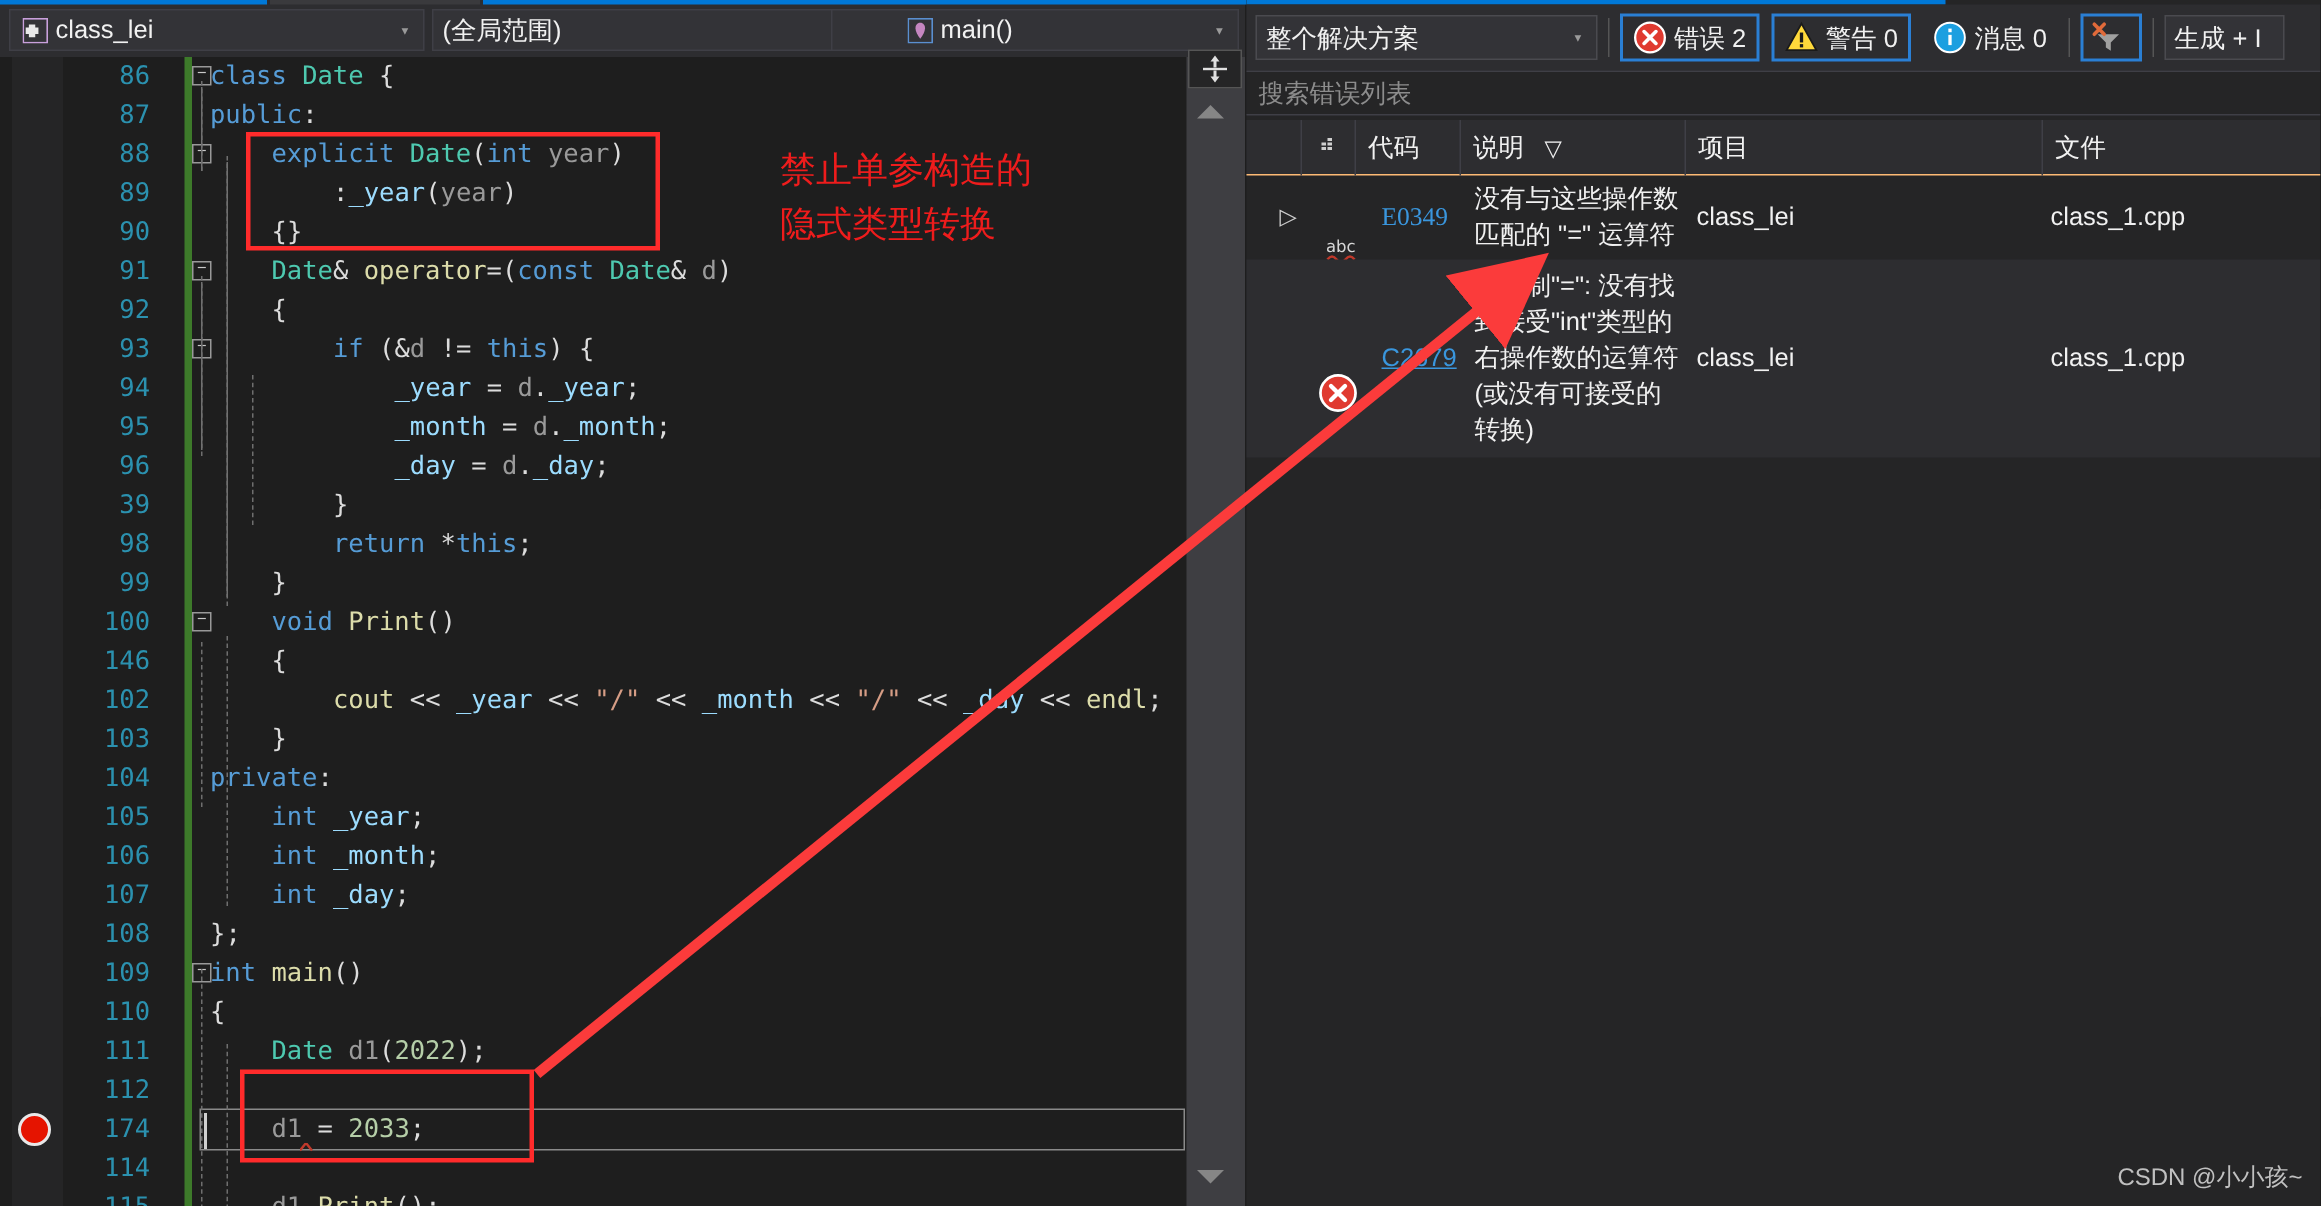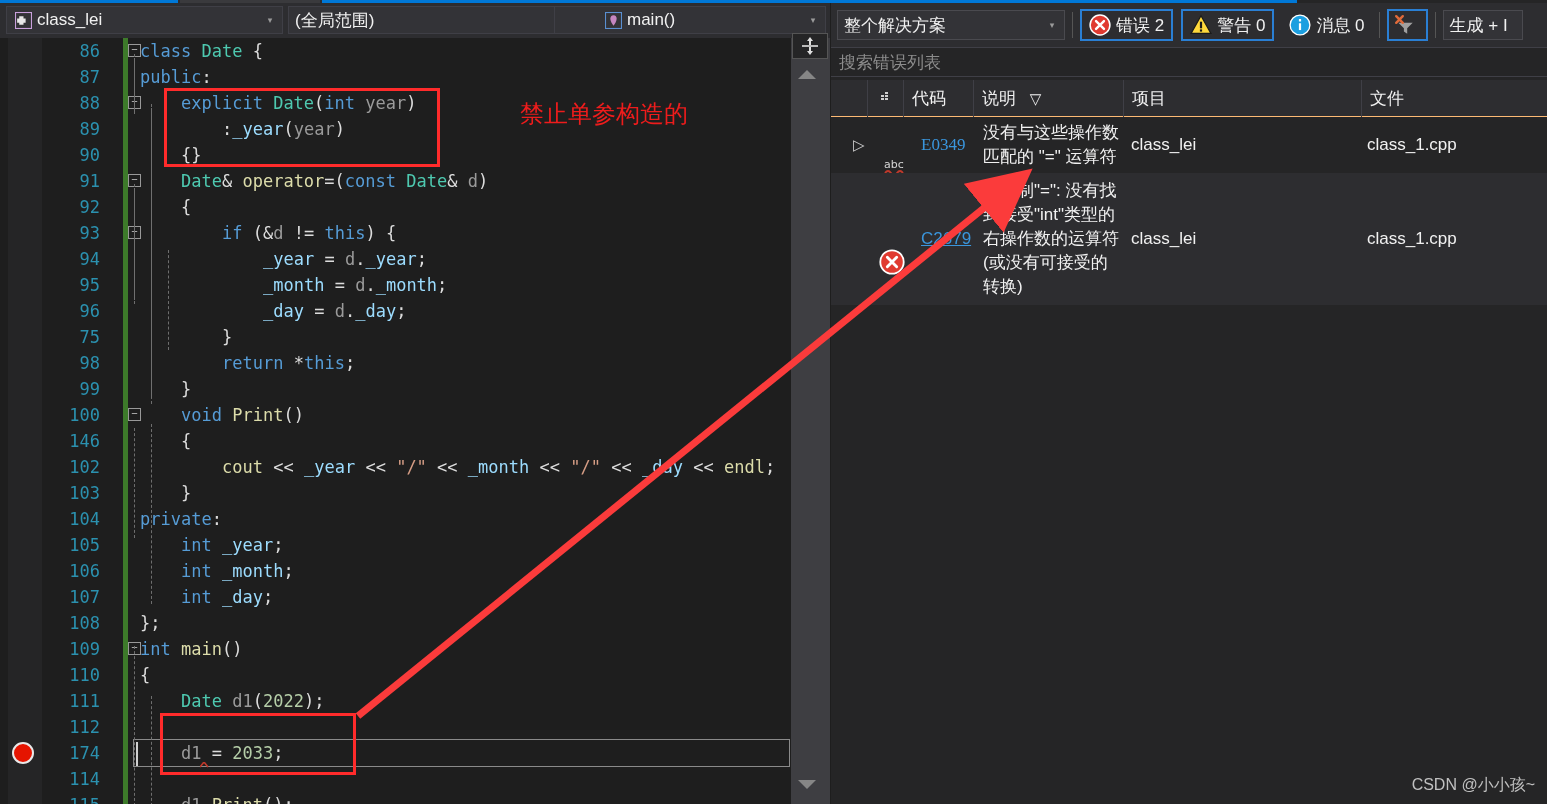--- a/index.html
+++ b/index.html
@@ -168,21 +168,21 @@
           <div class="code-line" style="top: 26px;"><span class="ln">87</span><span class="txt"><span class="k">public</span><span class="pl">:</span></span></div>
           <div class="code-line" style="top: 52px;"><span class="ln">88</span><span class="txt"><span class="pl"> </span><span class="pl"> </span><span class="pl"> </span><span class="pl"> </span><span class="k">explicit</span><span class="pl"> </span><span class="ty">Date</span><span class="pl">(</span><span class="k">int</span><span class="pl"> </span><span class="va">year</span><span class="pl">)</span></span></div>
           <div class="code-line" style="top: 78px;"><span class="ln">89</span><span class="txt"><span class="pl"> </span><span class="pl"> </span><span class="pl"> </span><span class="pl"> </span><span class="pl"> </span><span class="pl"> </span><span class="pl"> </span><span class="pl"> </span><span class="pl">:</span><span class="id">_year</span><span class="pl">(</span><span class="va">year</span><span class="pl">)</span></span></div>
           <div class="code-line" style="top: 104px;"><span class="ln">90</span><span class="txt"><span class="pl"> </span><span class="pl"> </span><span class="pl"> </span><span class="pl"> </span><span class="pl">{</span><span class="pl">}</span></span></div>
           <div class="code-line" style="top: 130px;"><span class="ln">91</span><span class="txt"><span class="pl"> </span><span class="pl"> </span><span class="pl"> </span><span class="pl"> </span><span class="ty">Date</span><span class="pl">&amp;</span><span class="pl"> </span><span class="fn">operator</span><span class="pl">=</span><span class="pl">(</span><span class="k">const</span><span class="pl"> </span><span class="ty">Date</span><span class="pl">&amp;</span><span class="pl"> </span><span class="va">d</span><span class="pl">)</span></span></div>
           <div class="code-line" style="top: 156px;"><span class="ln">92</span><span class="txt"><span class="pl"> </span><span class="pl"> </span><span class="pl"> </span><span class="pl"> </span><span class="pl">{</span></span></div>
           <div class="code-line" style="top: 182px;"><span class="ln">93</span><span class="txt"><span class="pl"> </span><span class="pl"> </span><span class="pl"> </span><span class="pl"> </span><span class="pl"> </span><span class="pl"> </span><span class="pl"> </span><span class="pl"> </span><span class="k">if</span><span class="pl"> </span><span class="pl">(</span><span class="pl">&amp;</span><span class="va">d</span><span class="pl"> </span><span class="pl">!</span><span class="pl">=</span><span class="pl"> </span><span class="k">this</span><span class="pl">)</span><span class="pl"> </span><span class="pl">{</span></span></div>
           <div class="code-line" style="top: 208px;"><span class="ln">94</span><span class="txt"><span class="pl"> </span><span class="pl"> </span><span class="pl"> </span><span class="pl"> </span><span class="pl"> </span><span class="pl"> </span><span class="pl"> </span><span class="pl"> </span><span class="pl"> </span><span class="pl"> </span><span class="pl"> </span><span class="pl"> </span><span class="id">_year</span><span class="pl"> </span><span class="pl">=</span><span class="pl"> </span><span class="va">d</span><span class="pl">.</span><span class="id">_year</span><span class="pl">;</span></span></div>
           <div class="code-line" style="top: 234px;"><span class="ln">95</span><span class="txt"><span class="pl"> </span><span class="pl"> </span><span class="pl"> </span><span class="pl"> </span><span class="pl"> </span><span class="pl"> </span><span class="pl"> </span><span class="pl"> </span><span class="pl"> </span><span class="pl"> </span><span class="pl"> </span><span class="pl"> </span><span class="id">_month</span><span class="pl"> </span><span class="pl">=</span><span class="pl"> </span><span class="va">d</span><span class="pl">.</span><span class="id">_month</span><span class="pl">;</span></span></div>
           <div class="code-line" style="top: 260px;"><span class="ln">96</span><span class="txt"><span class="pl"> </span><span class="pl"> </span><span class="pl"> </span><span class="pl"> </span><span class="pl"> </span><span class="pl"> </span><span class="pl"> </span><span class="pl"> </span><span class="pl"> </span><span class="pl"> </span><span class="pl"> </span><span class="pl"> </span><span class="id">_day</span><span class="pl"> </span><span class="pl">=</span><span class="pl"> </span><span class="va">d</span><span class="pl">.</span><span class="id">_day</span><span class="pl">;</span></span></div>
-          <div class="code-line" style="top: 286px;"><span class="ln">75</span><span class="txt"><span class="pl"> </span><span class="pl"> </span><span class="pl"> </span><span class="pl"> </span><span class="pl"> </span><span class="pl"> </span><span class="pl"> </span><span class="pl"> </span><span class="pl">}</span></span></div>
+          <div class="code-line" style="top: 286px;"><span class="ln">39</span><span class="txt"><span class="pl"> </span><span class="pl"> </span><span class="pl"> </span><span class="pl"> </span><span class="pl"> </span><span class="pl"> </span><span class="pl"> </span><span class="pl"> </span><span class="pl">}</span></span></div>
           <div class="code-line" style="top: 312px;"><span class="ln">98</span><span class="txt"><span class="pl"> </span><span class="pl"> </span><span class="pl"> </span><span class="pl"> </span><span class="pl"> </span><span class="pl"> </span><span class="pl"> </span><span class="pl"> </span><span class="k">return</span><span class="pl"> </span><span class="pl">*</span><span class="k">this</span><span class="pl">;</span></span></div>
           <div class="code-line" style="top: 338px;"><span class="ln">99</span><span class="txt"><span class="pl"> </span><span class="pl"> </span><span class="pl"> </span><span class="pl"> </span><span class="pl">}</span></span></div>
           <div class="code-line" style="top: 364px;"><span class="ln">100</span><span class="txt"><span class="pl"> </span><span class="pl"> </span><span class="pl"> </span><span class="pl"> </span><span class="k">void</span><span class="pl"> </span><span class="fn">Print</span><span class="pl">(</span><span class="pl">)</span></span></div>
           <div class="code-line" style="top: 390px;"><span class="ln">146</span><span class="txt"><span class="pl"> </span><span class="pl"> </span><span class="pl"> </span><span class="pl"> </span><span class="pl">{</span></span></div>
           <div class="code-line" style="top: 416px;"><span class="ln">102</span><span class="txt"><span class="pl"> </span><span class="pl"> </span><span class="pl"> </span><span class="pl"> </span><span class="pl"> </span><span class="pl"> </span><span class="pl"> </span><span class="pl"> </span><span class="fn">cout</span><span class="pl"> </span><span class="pl">&lt;</span><span class="pl">&lt;</span><span class="pl"> </span><span class="id">_year</span><span class="pl"> </span><span class="pl">&lt;</span><span class="pl">&lt;</span><span class="pl"> </span><span class="st">"/"</span><span class="pl"> </span><span class="pl">&lt;</span><span class="pl">&lt;</span><span class="pl"> </span><span class="id">_month</span><span class="pl"> </span><span class="pl">&lt;</span><span class="pl">&lt;</span><span class="pl"> </span><span class="st">"/"</span><span class="pl"> </span><span class="pl">&lt;</span><span class="pl">&lt;</span><span class="pl"> </span><span class="id">_day</span><span class="pl"> </span><span class="pl">&lt;</span><span class="pl">&lt;</span><span class="pl"> </span><span class="fn">endl</span><span class="pl">;</span></span></div>
           <div class="code-line" style="top: 442px;"><span class="ln">103</span><span class="txt"><span class="pl"> </span><span class="pl"> </span><span class="pl"> </span><span class="pl"> </span><span class="pl">}</span></span></div>
           <div class="code-line" style="top: 468px;"><span class="ln">104</span><span class="txt"><span class="k">private</span><span class="pl">:</span></span></div>
           <div class="code-line" style="top: 494px;"><span class="ln">105</span><span class="txt"><span class="pl"> </span><span class="pl"> </span><span class="pl"> </span><span class="pl"> </span><span class="k">int</span><span class="pl"> </span><span class="id">_year</span><span class="pl">;</span></span></div>
           <div class="code-line" style="top: 520px;"><span class="ln">106</span><span class="txt"><span class="pl"> </span><span class="pl"> </span><span class="pl"> </span><span class="pl"> </span><span class="k">int</span><span class="pl"> </span><span class="id">_month</span><span class="pl">;</span></span></div>
           <div class="code-line" style="top: 546px;"><span class="ln">107</span><span class="txt"><span class="pl"> </span><span class="pl"> </span><span class="pl"> </span><span class="pl"> </span><span class="k">int</span><span class="pl"> </span><span class="id">_day</span><span class="pl">;</span></span></div>
@@ -364,20 +364,21 @@
     </div>
 
     <div id="watermark">CSDN @小小孩~</div>
   </div>
 
   <div class="ann-box" style="left:164px;top:88px;width:276px;height:79px;"></div>
   <div class="ann-box" style="left:160px;top:713px;width:196px;height:62px;"></div>
 
   <div id="ann-text">
     <div>禁止单参构造的</div>
+    <div>隐式类型转换</div>
   </div>
 
   <svg id="ann-arrow">
     <defs>
       <marker id="ah" markerWidth="9" markerHeight="9" refX="3" refY="4.5" orient="auto">
         <path d="M0,0 L9,4.5 L0,9 z" fill="#fb3b3b"></path>
       </marker>
     </defs>
     <line x1="358" y1="716" x2="1000" y2="195" stroke="#fb3b3b" stroke-width="7" marker-end="url(#ah)"></line>
   </svg>

